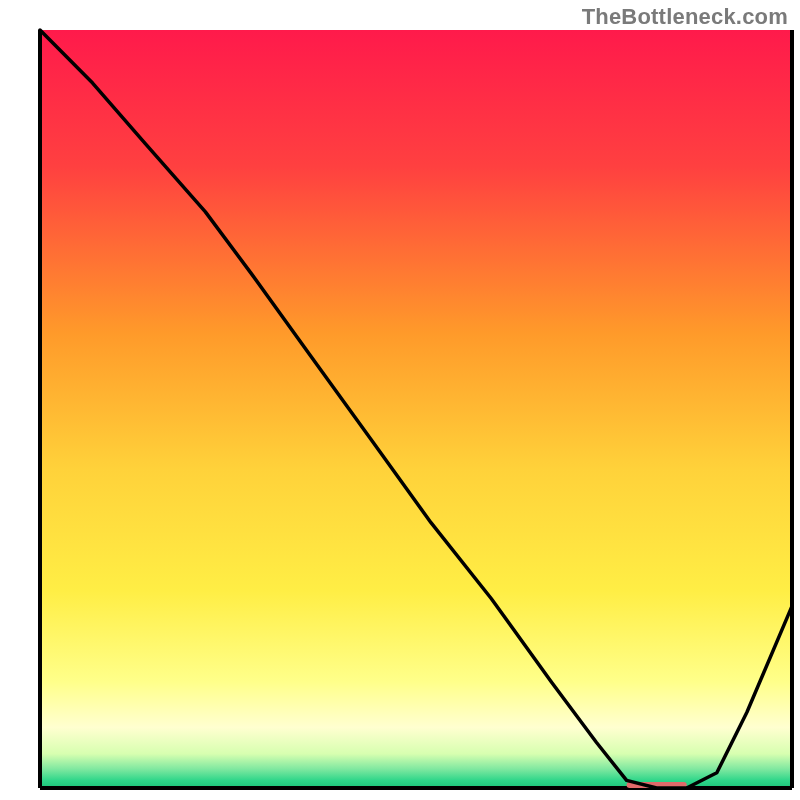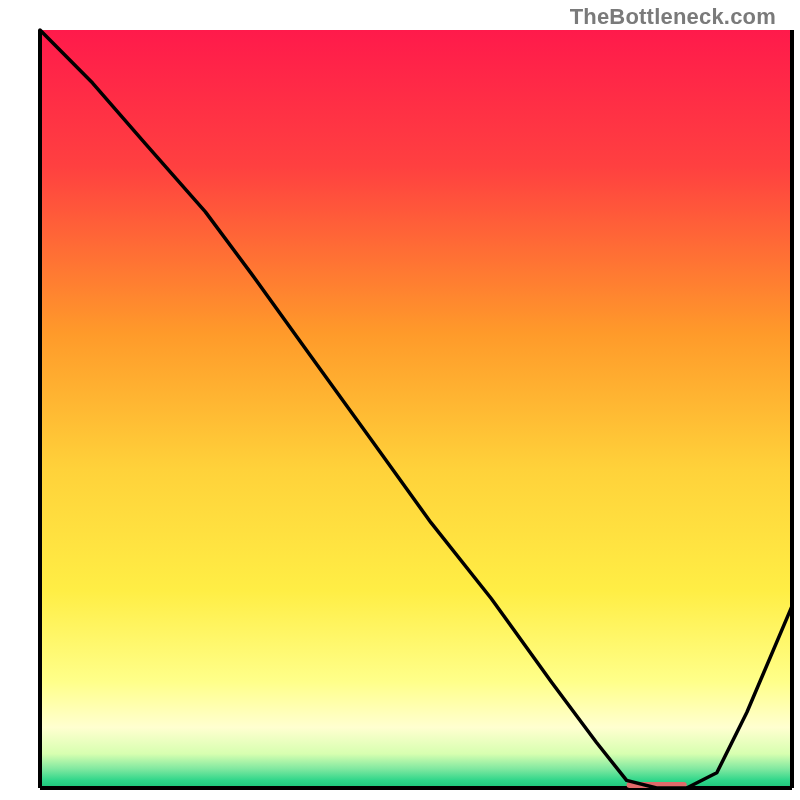--- a/index.html
+++ b/index.html
@@ -11,21 +11,21 @@
     font-family: Arial, Helvetica, sans-serif;
   }
   .wrap {
     position: relative;
     width: 800px;
     height: 800px;
   }
   .attribution {
     position: absolute;
     top: 4px;
-    right: 24px;
+    right: 12px;
     font-size: 22px;
     font-weight: 600;
     color: #7a7a7a;
     letter-spacing: 0.2px;
     z-index: 20;
   }
   svg.chart {
     position: absolute;
     inset: 0;
     width: 800px;

